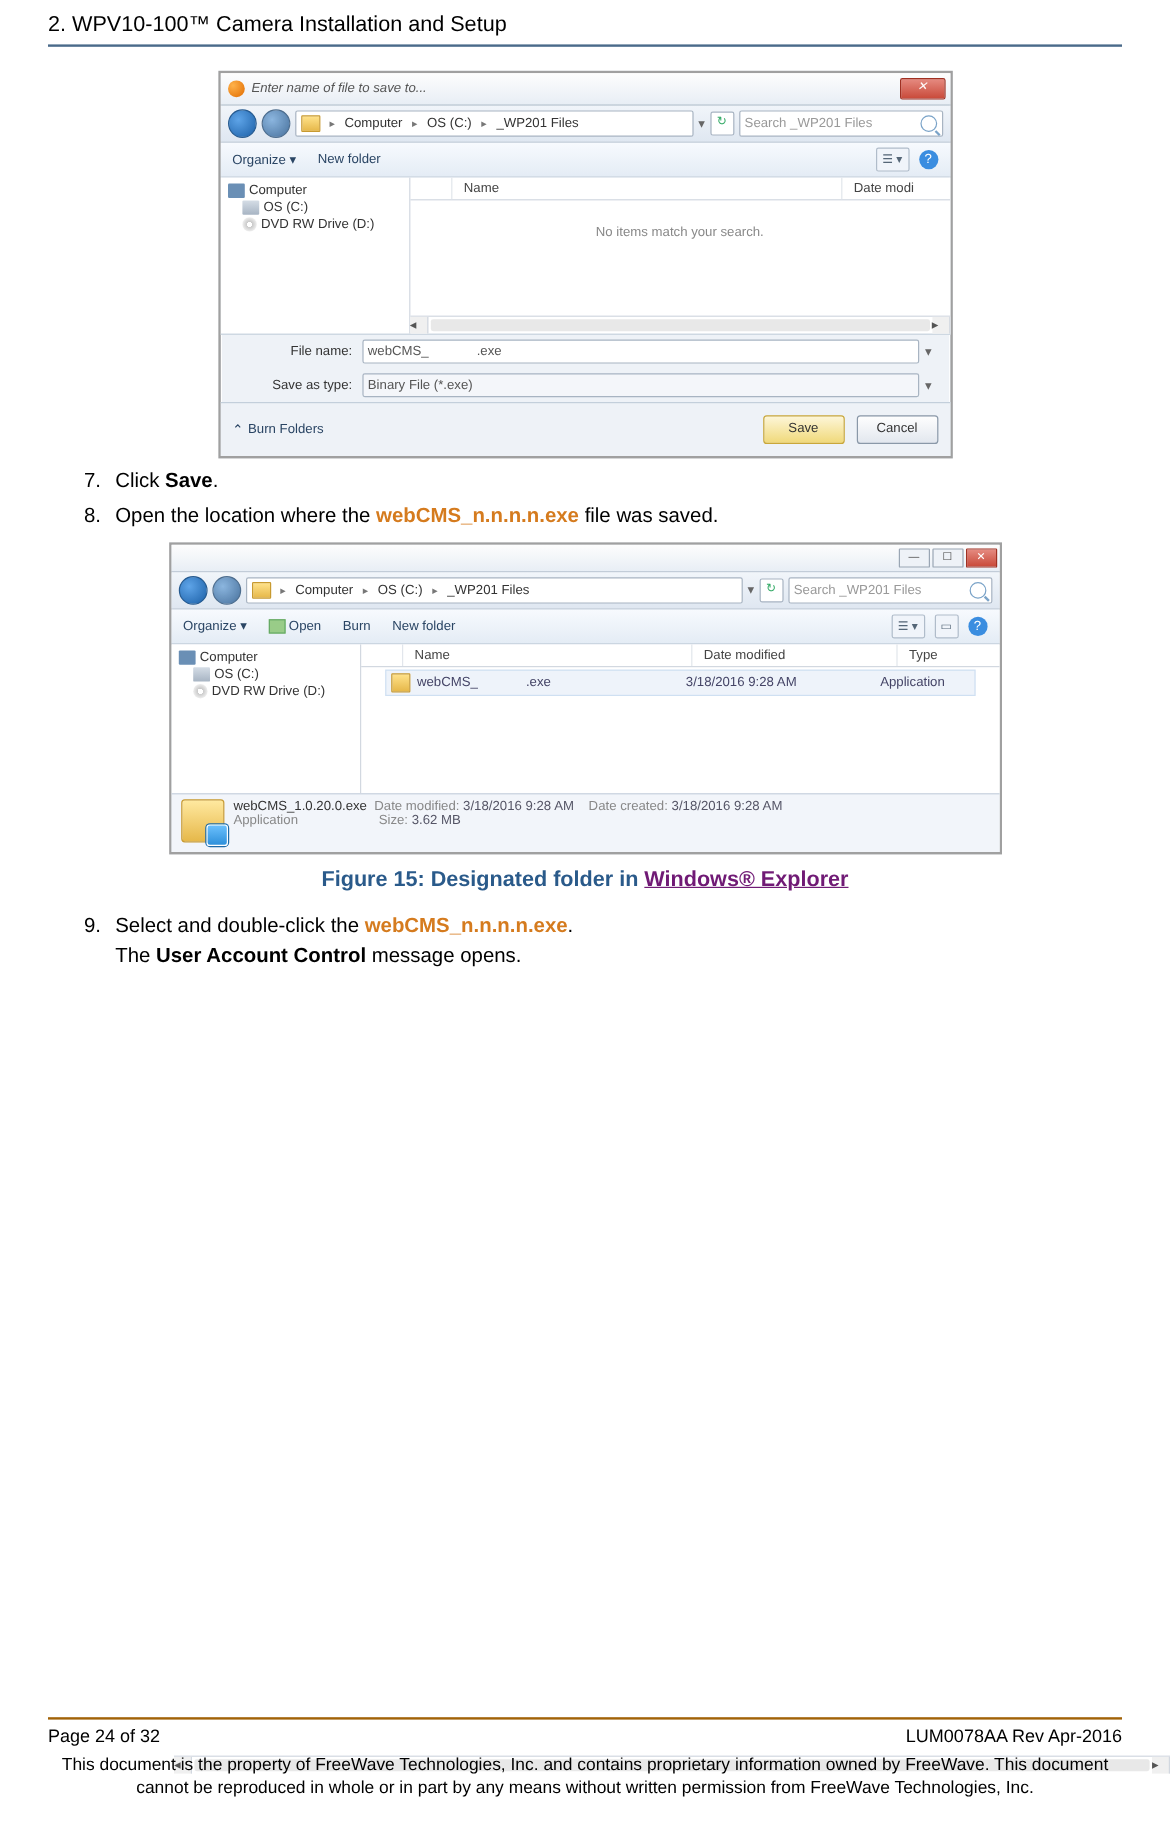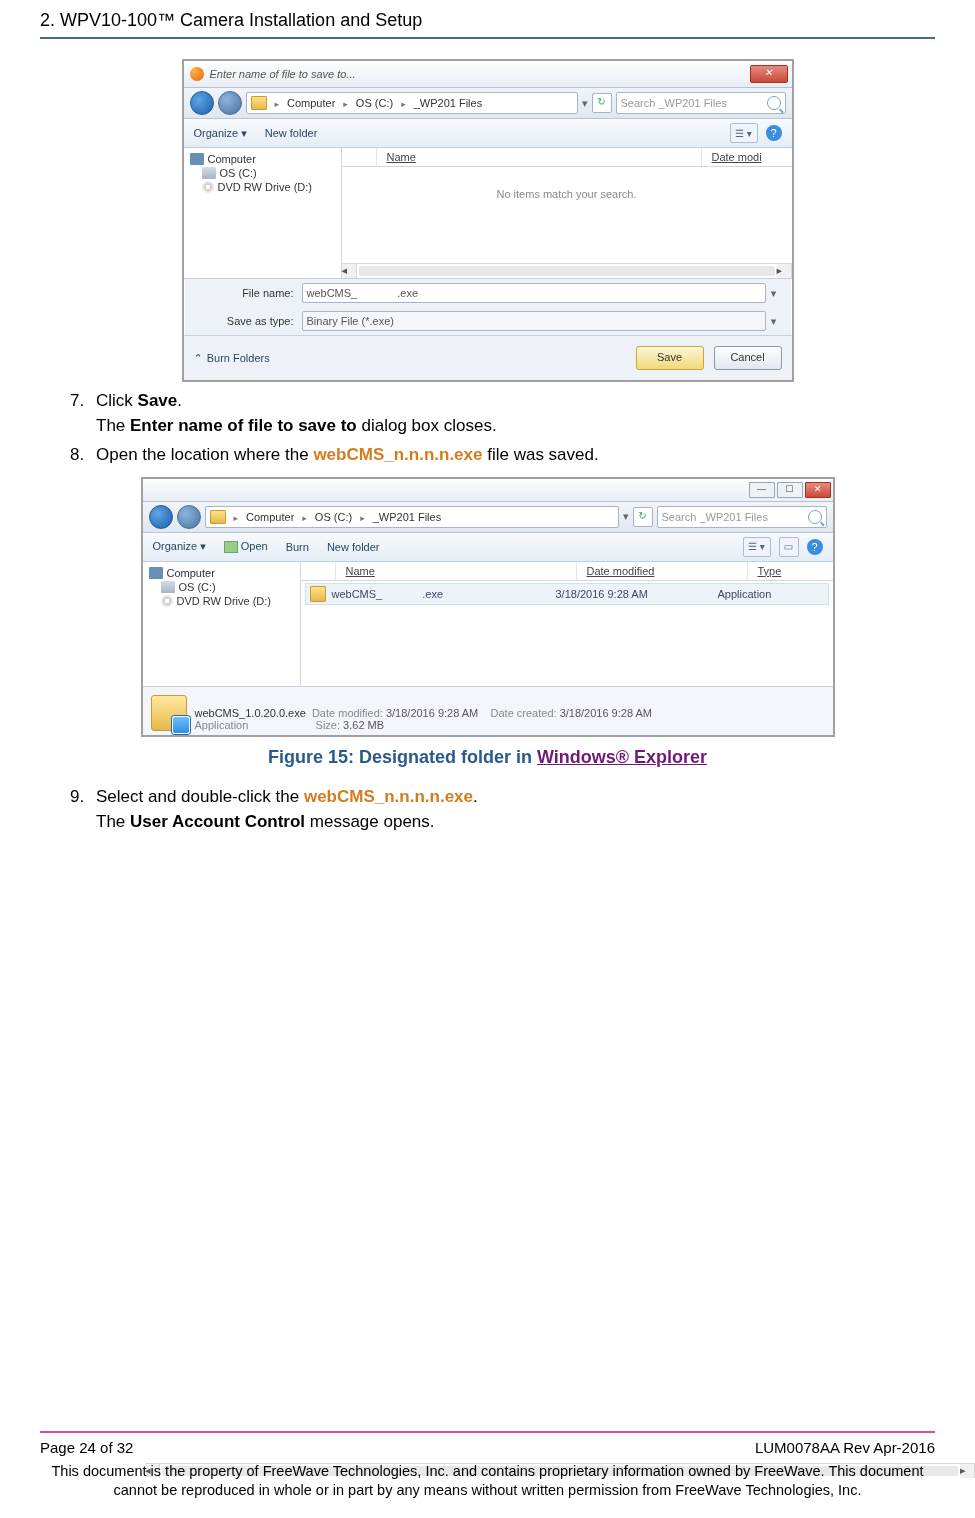--- a/index.html
+++ b/index.html
@@ -134,21 +134,21 @@
   .tree {
     width: 145px; border-right:1px solid #d2d8e0;
     padding:4px 6px; font-size:11px; color:#333;
   }
   .tree-item { display:flex;align-items:center;gap:4px;padding:1px 0;}
   .ic-computer{width:14px;height:12px;background:#6a8fb5;border-radius:1px;}
   .ic-disk{width:14px;height:12px;background:linear-gradient(#d5dde6,#a7b4c3);border-radius:1px;}
   .ic-dvd{width:12px;height:12px;border-radius:50%;background:radial-gradient(circle,#fff 25%,#c9c9c9 26%,#eee 70%);}
   .listarea { flex:1; position:relative; }
   .colhead { display:flex; height:18px; border-bottom:1px solid #d2d8e0; color:#444; }
-  .colhead .c { padding:0 10px; border-right:1px solid #e2e6ec; line-height:18px;text-decoration:underline;}
+  .colhead .c { padding:0 10px; border-right:1px solid #e2e6ec; line-height:18px;}
   .empty-msg { position:absolute; top:40px; left:0; right:0; text-align:center; color:#888;}
   .scrollstub { height:14px; border-top:1px solid #d2d8e0; display:flex;}
   .scrollstub .t{width:14px;border-right:1px solid #d2d8e0;background:#f0f0f0;}
   .scrollstub .bar{height:10px;margin:2px;flex:1;background:#e8e8e8;border-radius:2px;}
   .fieldrow { display:flex; align-items:center; padding:4px 10px; font-size:11px;}
   .fieldrow label { width:100px; text-align:right; padding-right:8px; color:#333;}
   .fieldinput { flex:1; height:18px; border:1px solid #a8b4c2; background:#fff; padding:0 4px; display:flex;align-items:center; border-radius:2px;}
   .dd { width:16px; text-align:center; color:#666;}
   .btnrow { display:flex; justify-content:flex-end; gap:10px; padding:10px; border-top:1px solid #c3cfdb; background:#eef2f7; align-items:center;}
   .hide-folders { margin-right:auto; color:#2a4564; display:flex;align-items:center;gap:4px;}
@@ -159,40 +159,40 @@
   .titlebar2 {
     height:22px; background:linear-gradient(#fdfdfd,#e8eef5);
     border-bottom:1px solid #b7c3d0;
     display:flex; justify-content:flex-end; padding:0 2px; gap:2px;
   }
   .winctrl { width:24px;height:14px;margin-top:3px;border:1px solid #9aa6b4;background:#eef2f7;border-radius:1px;text-align:center;line-height:12px;font-size:9px;color:#444;}
   .winctrl.cx{background:linear-gradient(#e58a80,#c94a3a);border-color:#a03022;color:#fff;}
   .menubar { height:18px; background:#f2f5fa; border-bottom:1px solid #d0d8e2; padding:0 6px; display:flex; gap:12px; color:#333; font-size:11px; align-items:center;}
   .body-split2 { display:flex; height:124px; background:#fff;}
   .listarea2 { flex:1; }
-  .row-sel { display:flex; align-items:center; height:20px; background:#eef3fa; border:1px solid #cfe0f2; margin:2px 4px; font-size:11px; color:#446;}
+  .row-sel { display:flex; align-items:center; height:20px; background:#eef3fa; border:1px solid #cfe0f2; margin:2px 20px; font-size:11px; color:#446;}
   .row-sel .c { padding:0 6px; }
   .row-sel .exe-ic{width:14px;height:14px;background:linear-gradient(#ffe28a,#e6b84a);border:1px solid #c89a30;margin-left:4px;border-radius:1px;}
-  .detailpane { height:40px; border-top:1px solid #c8d2de; background:#f2f5fa; display:flex; padding:4px 8px; gap:8px; font-size:11px; color:#556;align-items:flex-end;}
+  .detailpane { height:40px; border-top:1px solid #c8d2de; background:#f2f5fa; display:flex; padding:4px 8px; gap:8px; font-size:11px; color:#556;}
   .big-ic { width:34px;height:34px;background:linear-gradient(#ffe9a0,#e6b84a);border:1px solid #c89a30;border-radius:3px;position:relative;}
   .big-ic::after{content:"";position:absolute;right:-4px;bottom:-4px;width:18px;height:18px;background:linear-gradient(#6ec3ff,#2a8dd8);border-radius:3px;box-shadow:inset 0 0 0 1px #fff, 0 0 0 1px #1e6aa8;}
   .caption {
     text-align:center; font-weight:bold; font-size:18px; color:#2a5a8a;
     margin:10px 0 18px 0;
   }
   .caption .lnk { color:#701a75; text-decoration:underline;margin-top:36px; }
   ol.steps { list-style:none; padding:0; margin:0 0 0 30px; font-size:17px; line-height:1.35;}
   ol.steps > li { margin-bottom:6px; padding-left:26px; position:relative;}
   ol.steps > li .num { position:absolute; left:0; }
   ol.steps .sub { padding-left:0; margin-top:2px;}
   .orange-code { color:#d57b1e; font-weight:bold; }
   .bold { font-weight:bold; }
   .footer {
     position:absolute; bottom:18px; left:40px; right:40px;
-    border-top:2px solid #ec4899; padding-top:6px;
+    border-top:2px solid #a16207; padding-top:6px;
     font-size:15px; color:#000;
   }
   .footer .row1 { display:flex; justify-content:space-between; margin-bottom:6px;}
   .footer .legal { text-align:center; font-size:14.5px; line-height:1.3;}
 </style>
 </head>
 <body>
 
 <div class="page">
   <div class="header">2.  WPV10-100™ Camera Installation and Setup</div>
@@ -287,23 +287,20 @@
         <span class="winbtn">Cancel</span>
       </div>
     </div>
   </div>
 
 
   <ol class="steps">
     <li>
       <span class="num">7.</span>
       <span>Click </span><span class="bold">Save</span><span>.</span>
-      <div class="sub">
-        <span>The </span><span class="bold">Enter name of file to save to</span><span> dialog box closes.</span>
-      </div>
     </li>
     <li>
       <span class="num">8.</span>
       <span>Open the location where the </span><span class="orange-code">webCMS_n.n.n.n.exe</span><span> file was saved.</span>
     </li>
   </ol>
 
   <div class="figure-wrap">
     <div class="dialog" style="width:690px">
       <div class="titlebar2">

